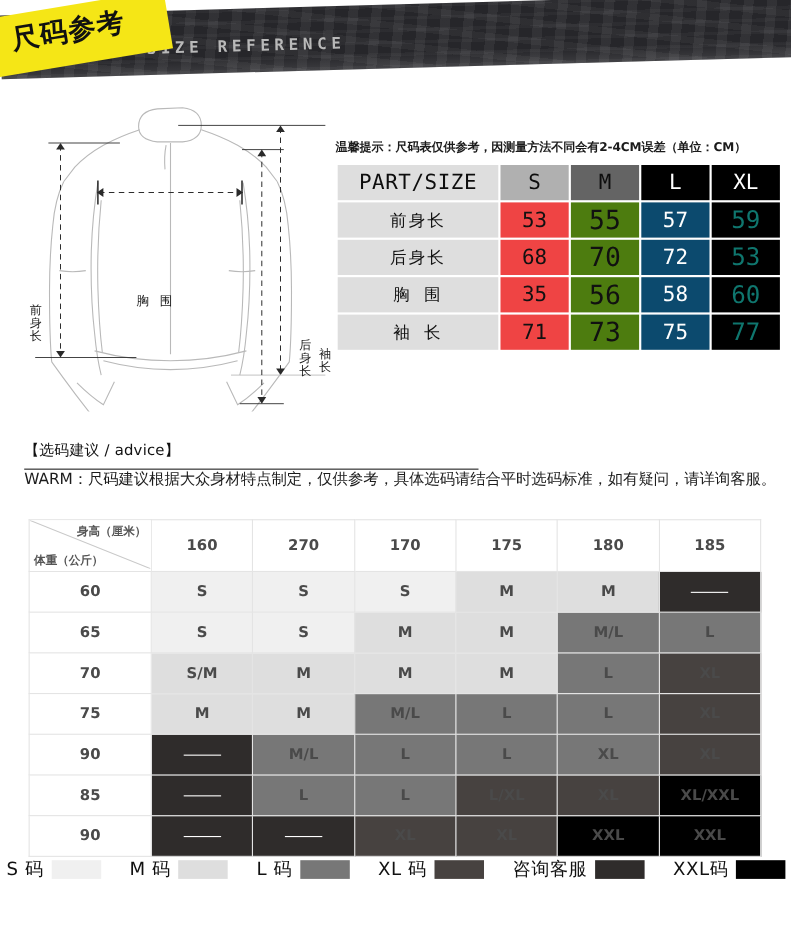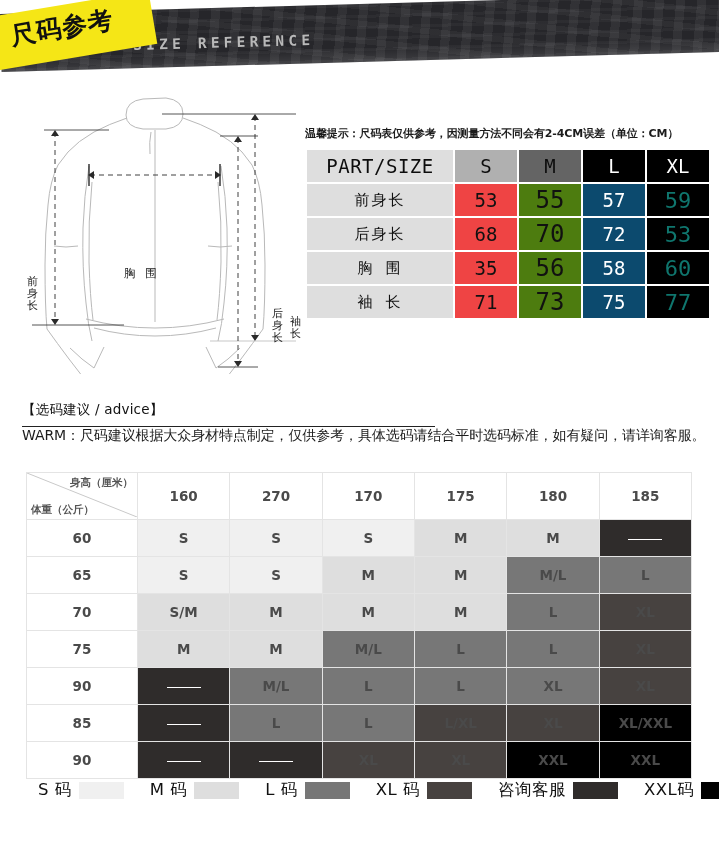--- a/index.html
+++ b/index.html
@@ -97,21 +97,21 @@
   .mx-w{background:#fff;color:#4a4a4a;font-size:13.5px;}
   .sw-s{background:#f0f0f0;color:#555;}
   .sw-m{background:#dedede;color:#555;}
   .sw-l{background:#777777;color:#ffffff;}
   .sw-xl{background:#474240;color:#ffffff;}
   .sw-cs{background:#2f2c2b;color:#ffffff;}
   .sw-xxl{background:#000000;color:#ffffff;}
   .dash{display:inline-block;width:34px;height:0;border-top:1.6px solid #fff;vertical-align:middle;}
 
   
-  .legend{position:absolute;left:38px;top:779px;width:680px;display:flex;align-items:center;}
+  .legend{position:absolute;left:6px;top:779px;width:680px;display:flex;align-items:center;}
   .lg-item{display:flex;align-items:center;margin-right:26px;}
   .lg-label{font-size:16.5px;color:#111;margin-right:7px;white-space:nowrap;letter-spacing:.5px;}
   .lg-sw{width:45px;height:17px;display:inline-block;}
 </style>
 </head>
 <body>
 
 <div class="header">
   <div class="header-stripe"></div>
   <div class="header-en">SIZE  REFERENCE</div>

